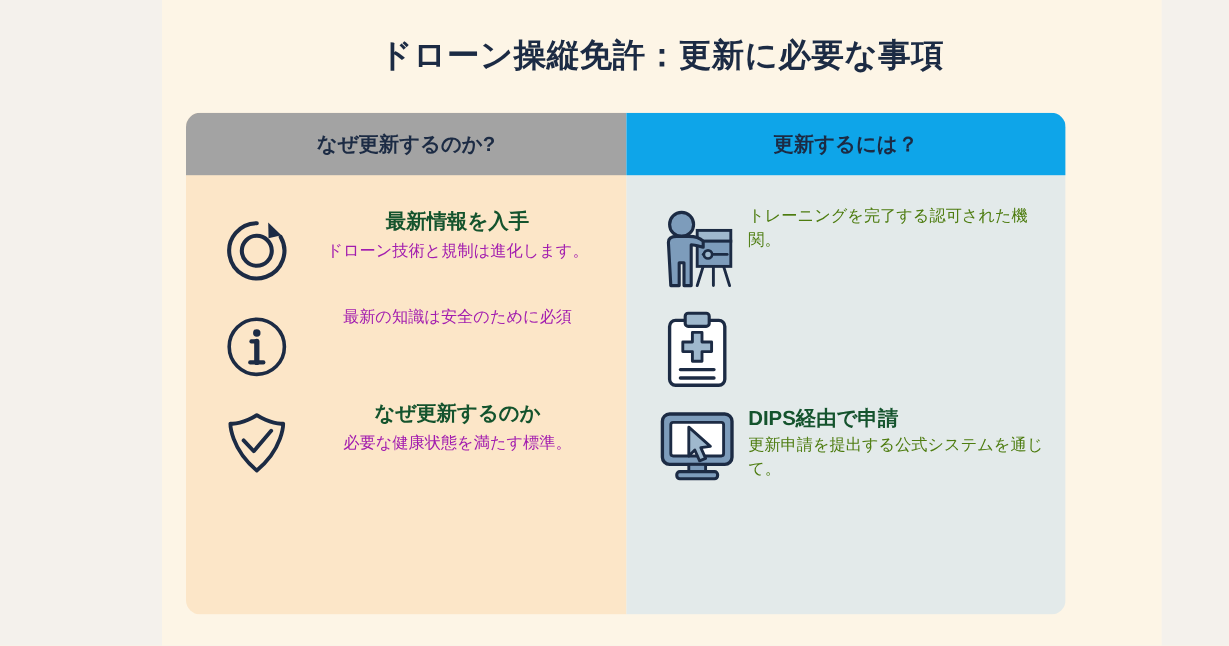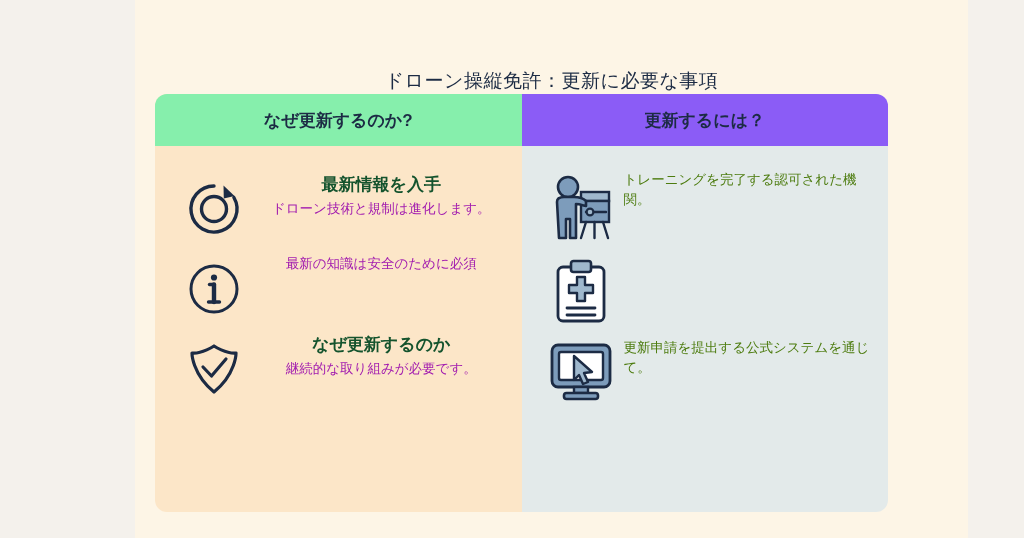--- a/index.html
+++ b/index.html
@@ -20,25 +20,24 @@
     width: 833px;
     height: 538px;
     background: #fdf5e6;
   }
   .title {
     position: absolute;
     left: 0;
     top: 28px;
     width: 833px;
     text-align: center;
-    font-size: 19px;
-    font-weight: normal;
+    font-size: 27px;
+    font-weight: bold;
     color: #1c2b44;
     letter-spacing: 0.5px;
-    margin-top: 40px;
   }
   .panel {
     position: absolute;
     left: 20px;
     top: 94px;
     width: 733px;
     height: 418px;
     border-radius: 12px;
     overflow: hidden;
     display: flex;
@@ -52,22 +51,22 @@
   .col-right { background: #e3eaea; }
   .col-head {
     height: 52px;
     display: flex;
     align-items: center;
     justify-content: center;
     font-size: 17px;
     font-weight: bold;
     color: #1c2b44;
   }
-  .head-left  { background: #86efac; }
-  .head-right { background: #8b5cf6; }
+  .head-left  { background: #a3a3a3; }
+  .head-right { background: #0ea5e9; }
   .col-body {
     flex: 1;
     padding: 14px 16px 0 16px;
     box-sizing: border-box;
   }
   .item {
     display: flex;
     align-items: flex-start;
     margin-bottom: 14px;
   }
@@ -147,21 +146,21 @@
 
         <div class="item">
           <div class="item-icon">
             <svg width="62" height="62" viewBox="0 0 62 62">
               <path d="M31 8 C 31 8, 43 16, 53 15 C 53 15, 53 36, 31 54 C 9 36, 9 15, 9 15 C 19 16, 31 8, 31 8 Z" fill="none" stroke="#1c2b44" stroke-width="3.2" stroke-linejoin="round"></path>
               <path d="M20 29 L28.5 38 L43 21" fill="none" stroke="#1c2b44" stroke-width="3.2" stroke-linecap="round" stroke-linejoin="round"></path>
             </svg>
           </div>
           <div class="item-text">
             <div class="item-title">なぜ更新するのか</div>
-            <div class="item-desc">継続的な取り組みが必要です。</div>
+            <div class="item-desc">必要な健康状態を満たす標準。</div>
           </div>
         </div>
 
       </div>
     </div>
 
     <div class="col col-right">
       <div class="col-head head-right">更新するには？</div>
       <div class="col-body">
 
@@ -197,20 +196,21 @@
           <div class="item-icon">
             <svg width="66" height="60" viewBox="0 0 66 60">
               <rect x="4" y="3" width="58" height="42" rx="6" fill="#7d9cbb" stroke="#1c2b44" stroke-width="2.8"></rect>
               <rect x="11" y="10" width="44" height="28" rx="2" fill="#ffffff" stroke="#1c2b44" stroke-width="2.4"></rect>
               <path d="M26 14 L44 30 L36 31 L40 40 L35 42 L31 33 L26 38 Z" fill="#9fb8cd" stroke="#1c2b44" stroke-width="2.4" stroke-linejoin="round"></path>
               <rect x="26" y="45" width="14" height="6" fill="#7d9cbb" stroke="#1c2b44" stroke-width="2.4"></rect>
               <rect x="16" y="51" width="34" height="6" rx="2.5" fill="#7d9cbb" stroke="#1c2b44" stroke-width="2.6"></rect>
             </svg>
           </div>
           <div class="item-text">
+            <div class="item-title">DIPS経由で申請</div>
             <div class="item-desc">更新申請を提出する公式システムを通じて。</div>
           </div>
         </div>
 
       </div>
     </div>
 
   </div>
 </div>
 

